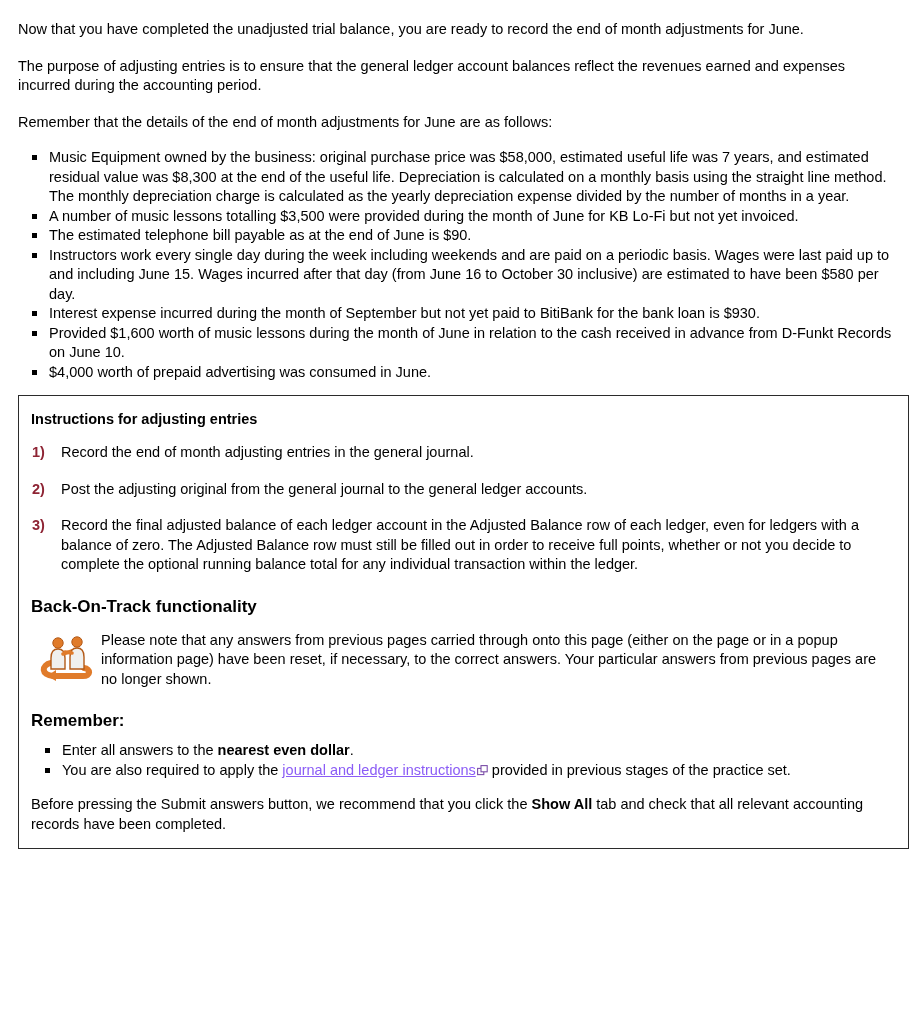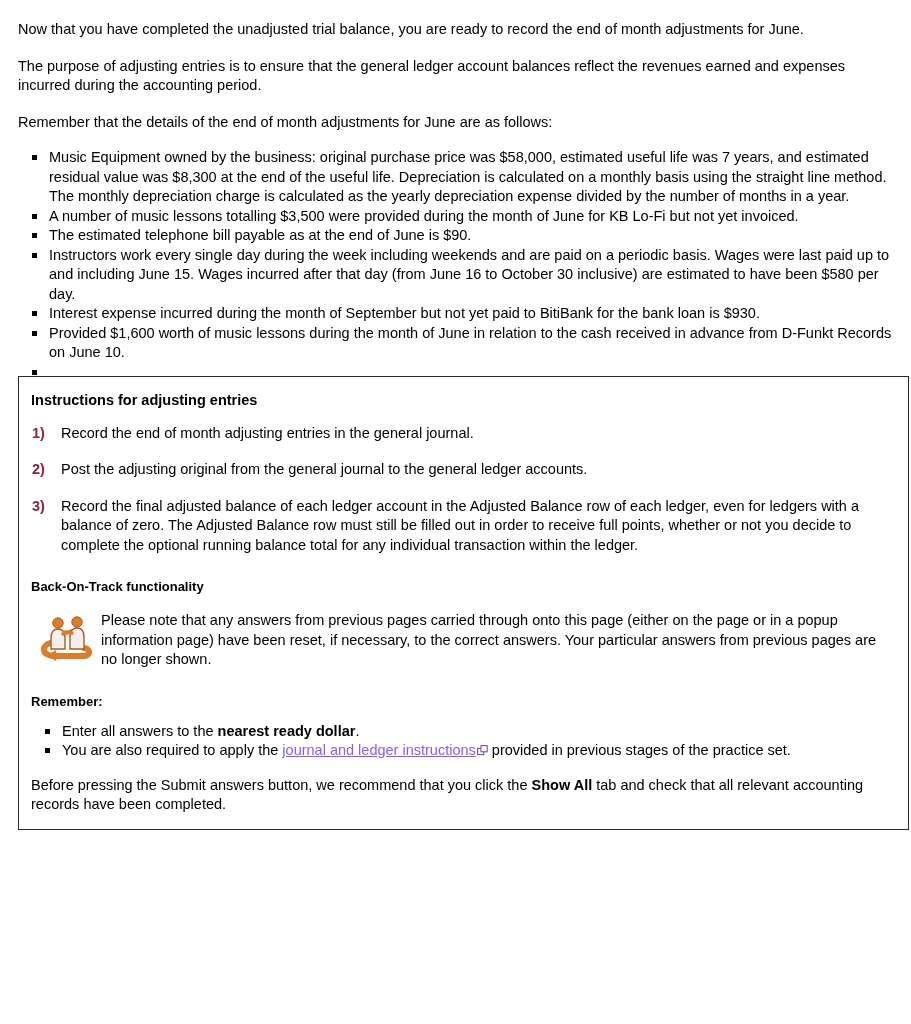--- a/index.html
+++ b/index.html
@@ -60,21 +60,21 @@
     box-sizing: border-box;
     width: 891px;
   }
   .panel h2 {
     font-size: 14.5px;
     font-weight: bold;
     margin: 2px 0 14px 0;
     line-height: 19px;
   }
   .panel h3 {
-    font-size: 13px;
+    font-size: 17px;
     font-weight: bold;
     margin: 22px 0 13px 0;
     line-height: 19px;
   }
   .panel h3.remember { margin: 22px 0 11px 0; }
 
   ol.numlist {
     list-style: none;
     margin: 0 0 0 0;
     padding: 0;
@@ -141,21 +141,21 @@
   <p class="para">The purpose of adjusting entries is to ensure that the general ledger account balances reflect the revenues earned and expenses incurred during the accounting period.</p>
   <p class="para tight">Remember that the details of the end of month adjustments for June are as follows:</p>
 
   <ul class="sq" id="intro-list">
     <li><span class="sqbullet"></span><span>Music Equipment owned by the business: original purchase price was $58,000, estimated useful life was 7 years, and estimated residual value was $8,300 at the end of the useful life. Depreciation is calculated on a monthly basis using the straight line method. The monthly depreciation charge is calculated as the yearly depreciation expense divided by the number of months in a year.</span></li>
     <li><span class="sqbullet"></span><span>A number of music lessons totalling $3,500 were provided during the month of June for KB Lo-Fi but not yet invoiced.</span></li>
     <li><span class="sqbullet"></span><span>The estimated telephone bill payable as at the end of June is $90.</span></li>
     <li><span class="sqbullet"></span><span>Instructors work every single day during the week including weekends and are paid on a periodic basis. Wages were last paid up to and including June 15. Wages incurred after that day (from June 16 to October 30 inclusive) are estimated to have been $580 per day.</span></li>
     <li><span class="sqbullet"></span><span>Interest expense incurred during the month of September but not yet paid to BitiBank for the bank loan is $930.</span></li>
     <li><span class="sqbullet"></span><span>Provided $1,600 worth of music lessons during the month of June in relation to the cash received in advance from D-Funkt Records on June 10.</span></li>
-    <li><span class="sqbullet"></span></li>
+    <li><span class="sqbullet"></span><span>$4,000 worth of prepaid advertising was consumed in June.</span></li>
   </ul>
 
   <div class="panel">
 
     <h2>Instructions for adjusting entries</h2>
 
     <ol class="numlist">
       <li>
         <span class="num">1)</span>
         <span>Record the end of month adjusting entries in the general journal.</span>
@@ -189,21 +189,21 @@
         </svg>
       </span>
       <span class="bot-text">Please note that any answers from previous pages carried through onto this page (either on the page or in a popup information page) have been reset, if necessary, to the correct answers. Your particular answers from previous pages are no longer shown.</span>
     </div>
 
     <h3 class="remember">Remember:</h3>
 
     <ul class="sq remember-list">
       <li>
         <span class="sqbullet"></span>
-        <span>Enter all answers to the </span><b>nearest ready dollar</b><span>.</span>
+        <span>Enter all answers to the </span><b>nearest even dollar</b><span>.</span>
       </li>
       <li>
         <span class="sqbullet"></span>
         <span>You are also required to apply the </span><a href="#" class="extlink">journal and ledger instructions</a><span class="extlink-icon"><svg viewBox="0 0 11 11" width="11" height="11" xmlns="http://www.w3.org/2000/svg">
               <rect x="0.6" y="3.4" width="6.2" height="6.2" fill="none" stroke="#7b4ea8" stroke-width="1.1"></rect>
               <rect x="4.0" y="0.6" width="6.2" height="6.2" fill="#ffffff" stroke="#7b4ea8" stroke-width="1.1"></rect>
             </svg></span><span> provided in previous stages of the practice set.</span>
       </li>
     </ul>
 

